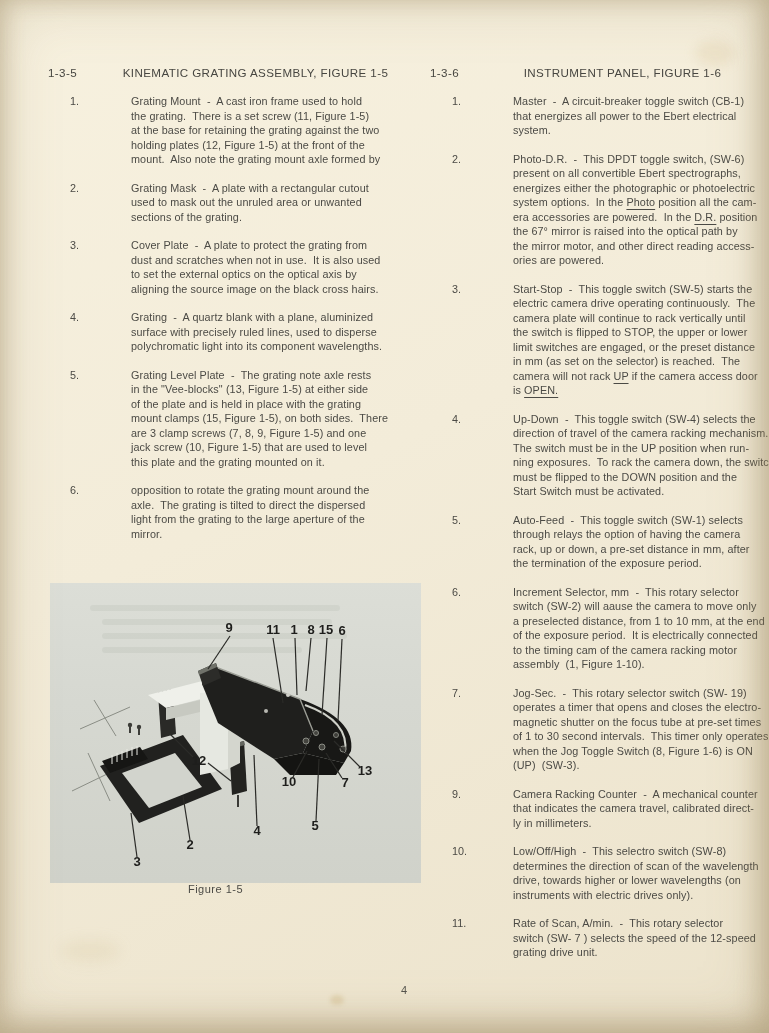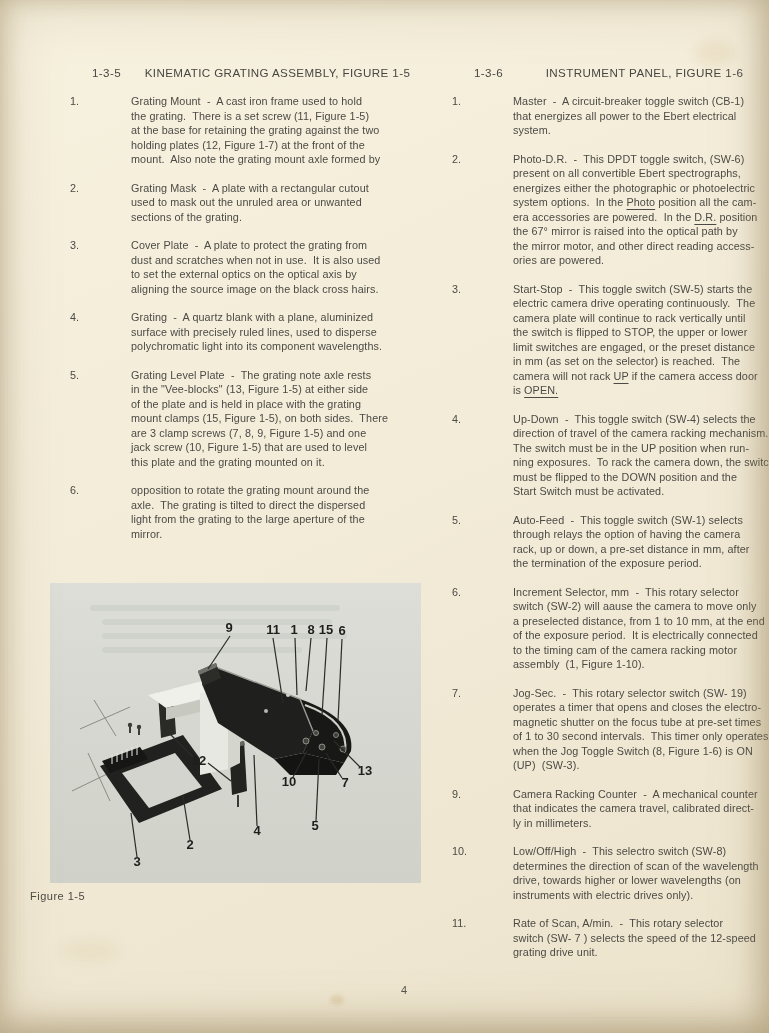--- a/index.html
+++ b/index.html
@@ -18,32 +18,32 @@
   .stain{position:absolute;border-radius:50%;pointer-events:none;z-index:4;}
   .stain.s1{left:330px;top:995px;width:14px;height:10px;background:rgba(190,160,90,.25);filter:blur(2px);}
   .stain.s2{left:695px;top:40px;width:40px;height:26px;background:rgba(205,180,120,.18);filter:blur(6px);}
   .stain.s3{left:60px;top:940px;width:60px;height:22px;background:rgba(200,178,120,.14);filter:blur(7px);}
 
   .col{position:absolute;top:66px;color:#4b4a45;}
   .col-left{left:48px;width:368px;}
   .col-right{left:430px;width:338px;}
 
   .heading{display:flex;margin-bottom:15px;font-size:11.6px;letter-spacing:.4px;white-space:pre;color:#474641;}
-  .hnum{width:47px;flex:0 0 47px;margin-left:44px;}
+  .hnum{width:47px;flex:0 0 47px;}
   .htitle{flex:1;text-align:center;}
 
   .item{display:flex;margin-bottom:14px;}
   .item-num{flex:0 0 25px;margin-left:22px;font-size:10.8px;line-height:14.5px;color:#4b4a45;}
   .item-text{flex:1;margin-left:36px;}
   .line{font-size:10.8px;line-height:14.5px;letter-spacing:.1px;white-space:pre;color:#4b4a45;}
   .u{text-decoration:underline;text-underline-offset:2.5px;text-decoration-thickness:1px;}
 
   .figure{position:absolute;left:50px;top:583px;width:371px;z-index:2;}
   .figure svg{display:block;}
-  .caption{margin-top:7px;text-align:left;font-size:11px;letter-spacing:.5px;color:#4b4a45;transform:translateX(-20px);}
+  .caption{text-align:center;font-size:11px;letter-spacing:.5px;color:#4b4a45;transform:translateX(-20px);}
 
   .page-number{position:absolute;left:401px;top:984px;font-size:11px;color:#55544e;z-index:3;}
 
   .callout-text{font-family:"Liberation Sans","DejaVu Sans",sans-serif;font-size:13px;font-weight:bold;fill:#1e1e1c;}
   .leader{stroke:#2b2b28;stroke-width:1.2;}
 </style>
 </head>
 <body>
 
 <div class="vignette"></div>
@@ -56,21 +56,21 @@
     <span class="hnum">1-3-5</span>
     <span class="htitle">KINEMATIC GRATING ASSEMBLY, FIGURE 1-5</span>
   </div>
   <div class="items">
       <div class="item">
         <span class="item-num">1.</span>
         <div class="item-text">
           <div class="line">Grating Mount  -  A cast iron frame used to hold</div>
           <div class="line">the grating.  There is a set screw (11, Figure 1-5)</div>
           <div class="line">at the base for retaining the grating against the two</div>
-          <div class="line">holding plates (12, Figure 1-7) at the front of the</div>
+          <div class="line">holding plates (12, Figure 1-5) at the front of the</div>
           <div class="line">mount.  Also note the grating mount axle formed by</div>
         </div>
       </div>
       <div class="item">
         <span class="item-num">2.</span>
         <div class="item-text">
           <div class="line">Grating Mask  -  A plate with a rectangular cutout</div>
           <div class="line">used to mask out the unruled area or unwanted</div>
           <div class="line">sections of the grating.</div>
         </div>

